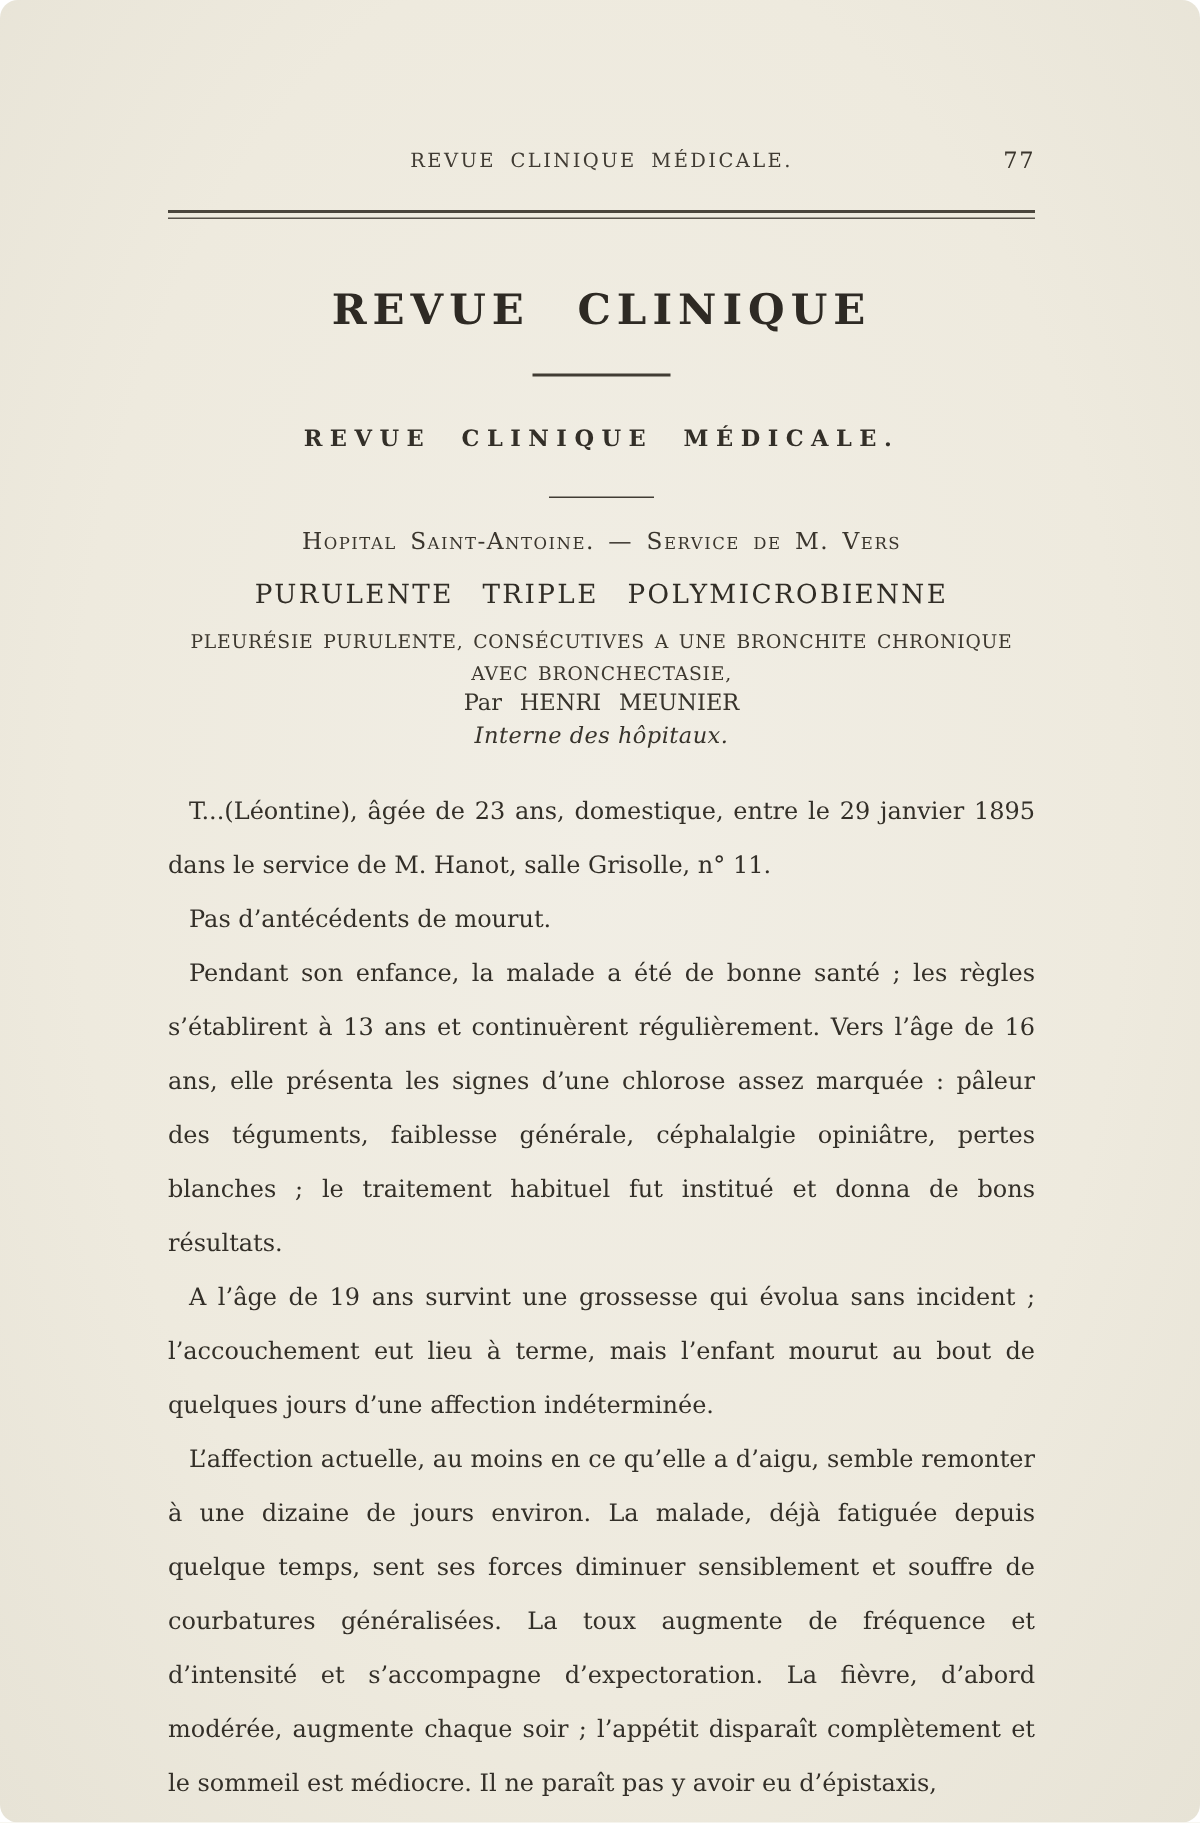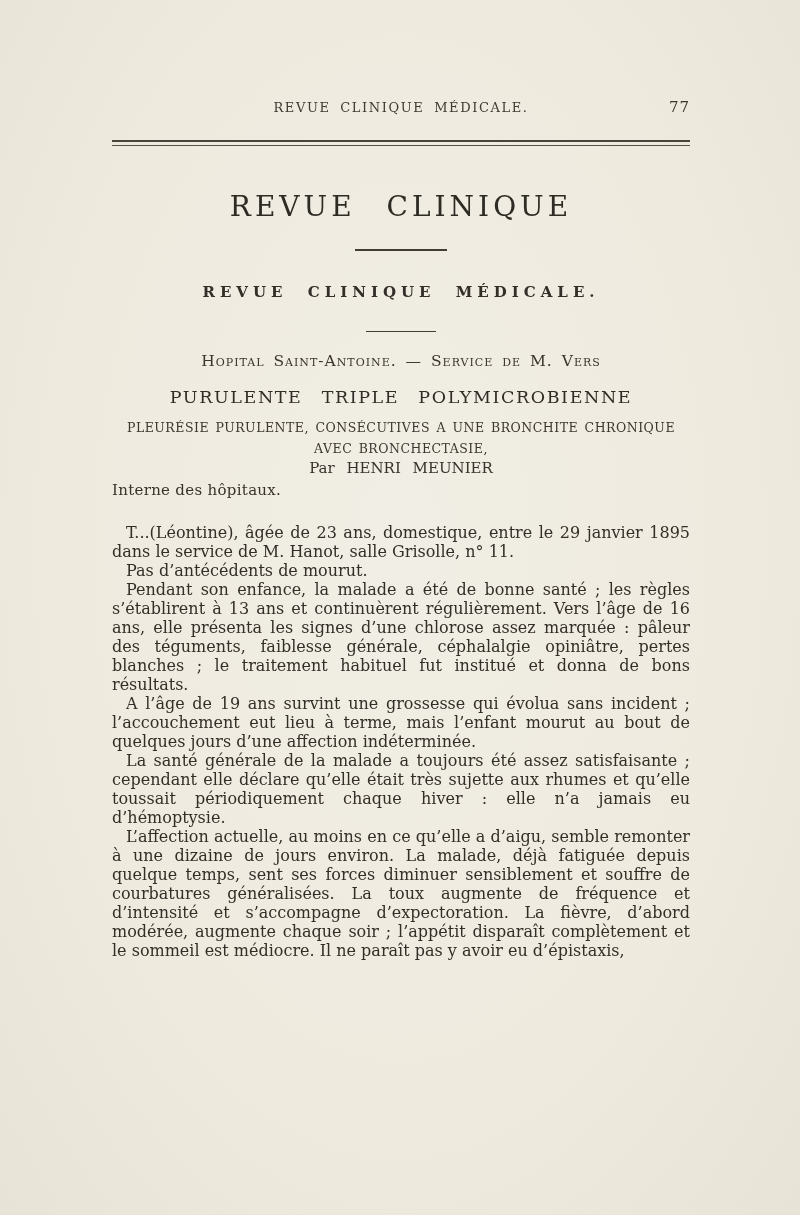--- a/index.html
+++ b/index.html
@@ -7,20 +7,21 @@
     position: relative;
     width: 800px;
     height: 1215px;
     box-sizing: border-box;
     padding: 100px 110px 0 112px;
     background: #efece2;
     background-image: radial-gradient(ellipse at 50% 45%, #f1eee5 0%, #eeeade 62%, #e7e3d6 100%);
     color: #37332c;
     font-family: "DejaVu Serif", "Liberation Serif", serif;
     overflow: hidden;
+    border-radius: 12px;
   }
 
   
   .running-header {
     position: relative;
     text-align: center;
     font-size: 13px;
     letter-spacing: 1.6px;
     word-spacing: 4px;
     color: #403b33;
@@ -39,21 +40,21 @@
     margin-top: 25px;
     height: 3px;
     border-top: 2px solid #4a453c;
     border-bottom: 1px solid #57524a;
   }
 
   .main-title {
     margin: 44px 0 0;
     text-align: center;
     font-size: 28px;
-    font-weight: normal;
+    font-weight: bold;
     letter-spacing: 4px;
     word-spacing: 18px;
     color: #2e2a24;
   }
 
   .divider { border: 0; border-top: 2px solid #413c34; margin: 26px auto 0; width: 92px; }
   .divider.thin { border-top-width: 1.5px; width: 70px; margin-top: 30px; }
 
   .section-title {
     margin: 32px 0 0;
@@ -105,30 +106,31 @@
   }
 
   .byline {
     text-align: center;
     font-size: 15px;
     word-spacing: 7px;
     color: #37332b;
   }
   .byline-role {
     margin-top: 4px;
-    text-align: left;
+    text-align: center;
     font-size: 15px;
     letter-spacing: 0.3px;
     color: #37332b;
+    font-style: italic;
   }
 
   .body-text {
     margin-top: 24px;
     font-size: 16px;
-    line-height: 19px;
+    line-height: 36px;
     text-align: justify;
     color: #332f28;
   }
   .body-text p { margin: 0; text-indent: 14px; }
 </style>
 </head>
 <body>
 
 <div class="page">
 
@@ -155,17 +157,16 @@
   <div class="subtitle">PLEURÉSIE PURULENTE, CONSÉCUTIVES A UNE BRONCHITE CHRONIQUE AVEC BRONCHECTASIE,</div>
 
   <div class="byline">Par HENRI MEUNIER</div>
   <div class="byline-role">Interne des hôpitaux.</div>
 
   <div class="body-text">
     <p>T...(Léontine), âgée de 23 ans, domestique, entre le 29 janvier 1895 dans le service de M. Hanot, salle Grisolle, n° 11.</p>
     <p>Pas d’antécédents de mourut.</p>
     <p>Pendant son enfance, la malade a été de bonne santé ; les règles s’établirent à 13 ans et continuèrent régulièrement. Vers l’âge de 16 ans, elle présenta les signes d’une chlorose assez marquée : pâleur des téguments, faiblesse générale, céphalalgie opiniâtre, pertes blanches ; le traitement habituel fut institué et donna de bons résultats.</p>
     <p>A l’âge de 19 ans survint une grossesse qui évolua sans incident ; l’accouchement eut lieu à terme, mais l’enfant mourut au bout de quelques jours d’une affection indéterminée.</p>
-    <p>La santé générale de la malade a toujours été assez satisfaisante ; cependant elle déclare qu’elle était très sujette aux rhumes et qu’elle toussait périodiquement chaque hiver : elle n’a jamais eu d’hémoptysie.</p>
     <p>L’affection actuelle, au moins en ce qu’elle a d’aigu, semble remonter à une dizaine de jours environ. La malade, déjà fatiguée depuis quelque temps, sent ses forces diminuer sensiblement et souffre de courbatures généralisées. La toux augmente de fréquence et d’intensité et s’accompagne d’expectoration. La fièvre, d’abord modérée, augmente chaque soir ; l’appétit disparaît complètement et le sommeil est médiocre. Il ne paraît pas y avoir eu d’épistaxis,</p>
   </div>
 
 </div>
 
 </body></html>

